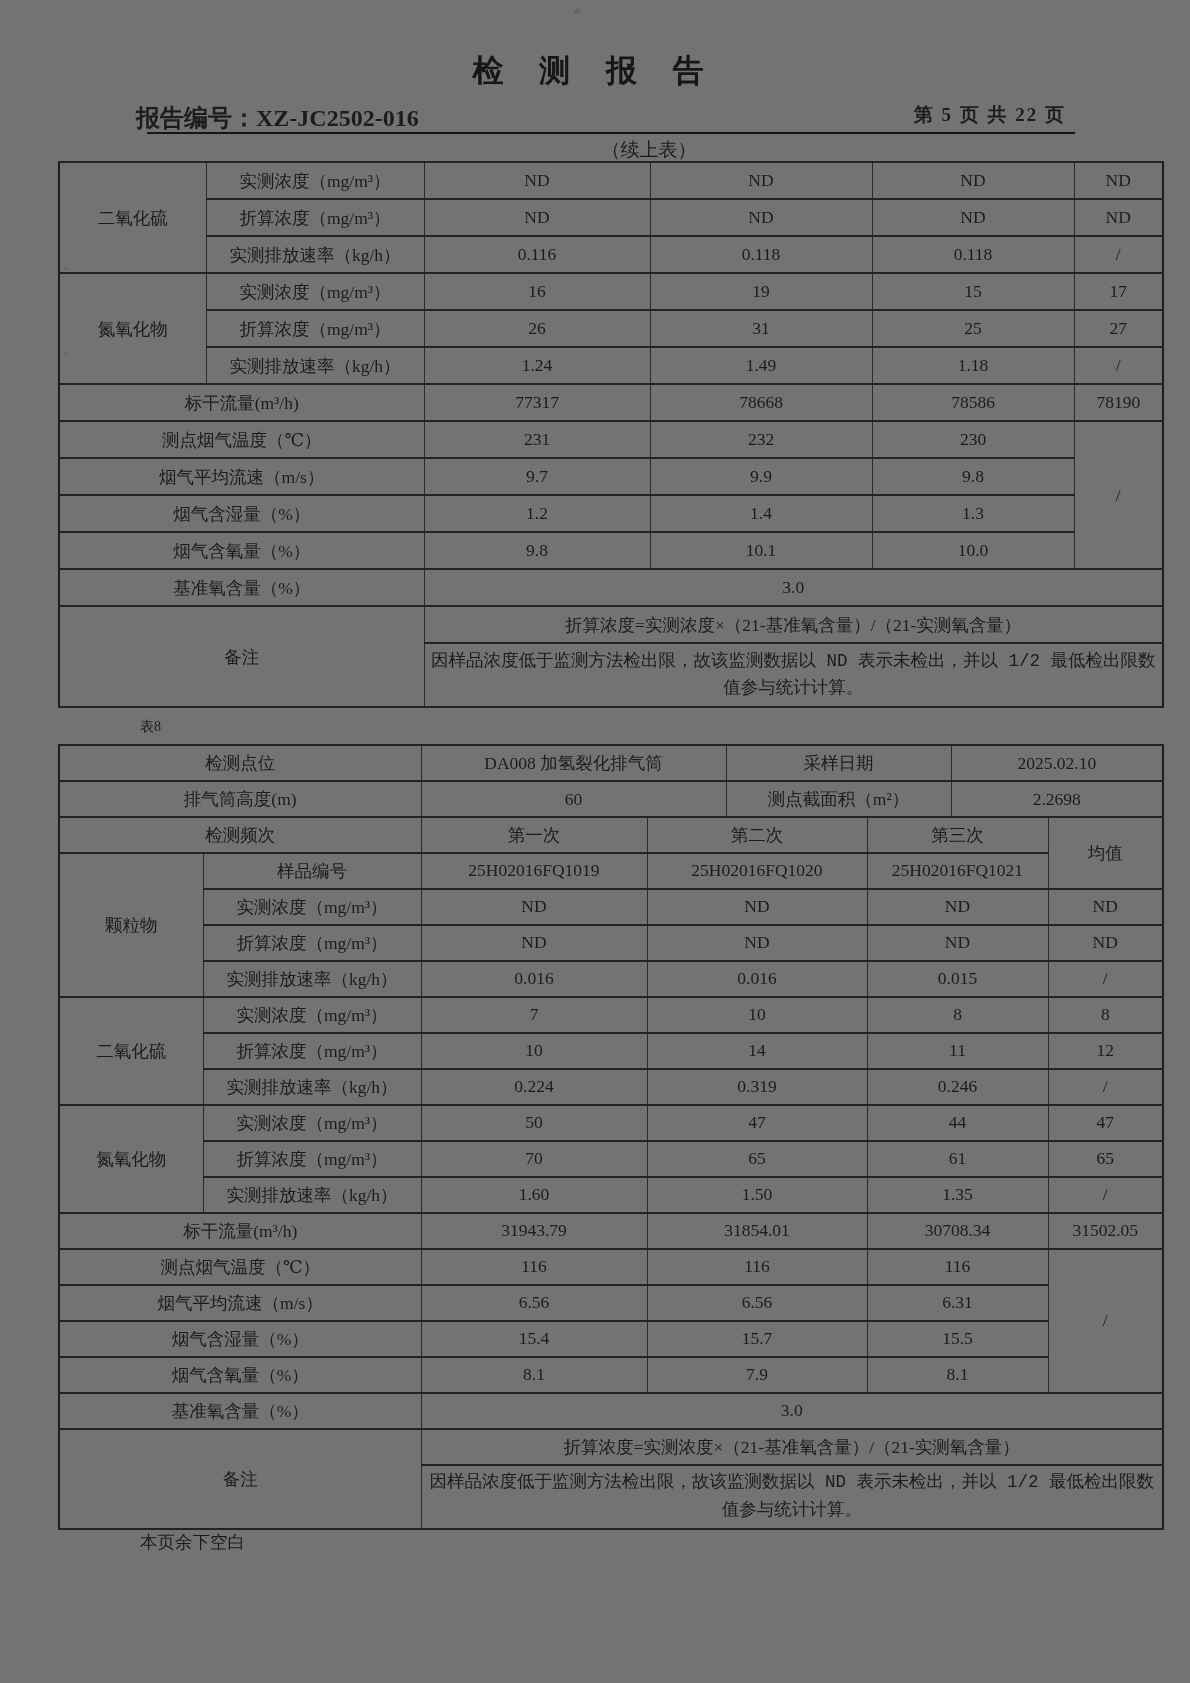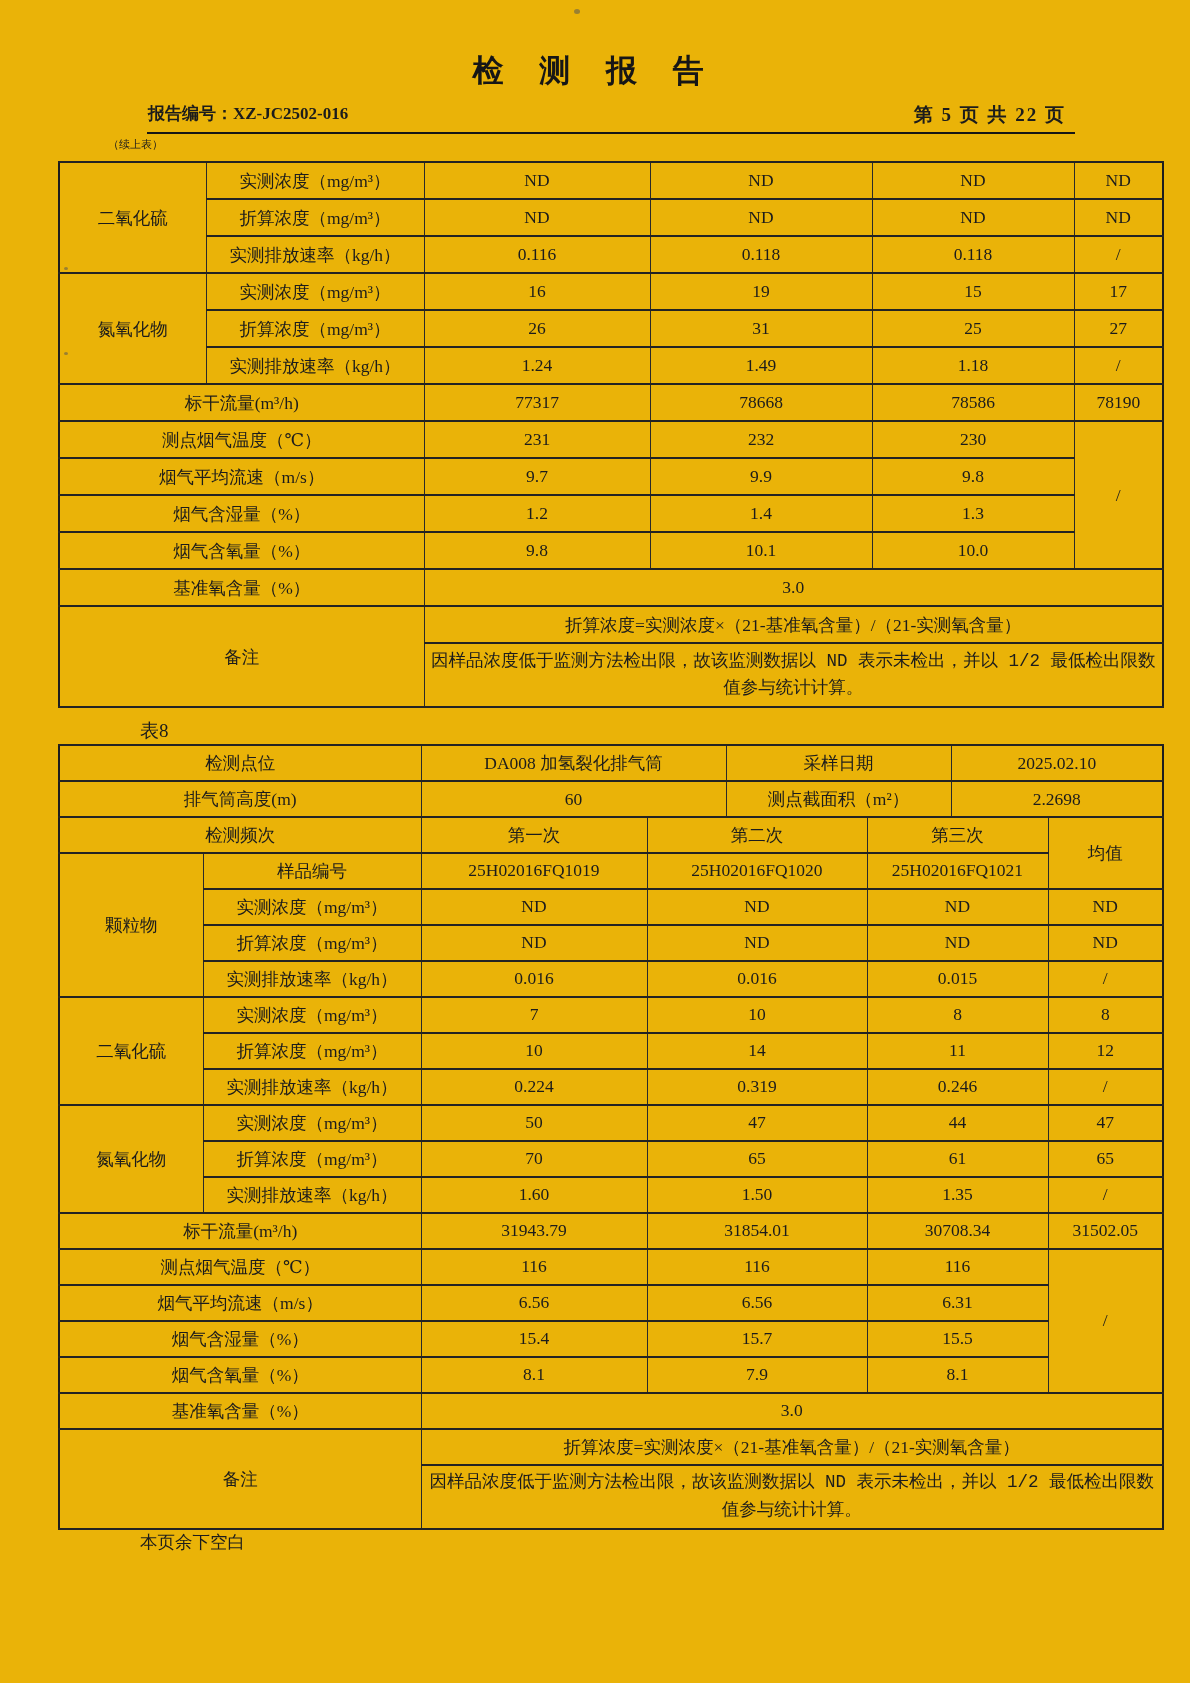--- a/index.html
+++ b/index.html
@@ -1,75 +1,76 @@
 <!DOCTYPE html>
 <html><head>
 <meta charset="utf-8">
 <style>
   html,body{margin:0;padding:0;background:#e8e8e8;}
   .page{
     position:relative;
     width:1190px;height:1683px;
     margin:0 auto;
-    background:#eab308;
+    background:#737373;
     font-family:"Liberation Serif","DejaVu Serif",serif;
     color:#1c1c1c;
     overflow:hidden;
   }
   .title{
     padding-top:50px;
     text-align:center;
     font-size:31px;
     font-weight:bold;
     letter-spacing:14px;
     color:#161616;
   }
   .hdr-row{
     position:relative;
     height:30px;
     margin-top:10px;
   }
   .report-no{
-    position:absolute;left:148px;top:0;
-    font-size:17px;font-weight:bold;
+    position:absolute;left:136px;top:0;
+    font-size:24px;font-weight:bold;
   }
   .page-info{
     position:absolute;right:124px;top:0;
     font-size:19px;font-weight:bold;
     letter-spacing:2px;
   }
   .hdr-line{
     margin-left:147px;
     width:928px;height:0;
     border-top:2.5px solid #161616;
   }
   .cont-note{
     margin-left:108px;
     margin-top:3px;
-    font-size:11px;
+    font-size:19px;
     height:24px;
+    text-align:center;
   }
   table{border-collapse:collapse;table-layout:fixed;}
   .dtable{margin-left:58px;width:1104px;border:2.5px solid #1d1d1d;}
   .dtable td{
     border:1px solid #2a2a2a;
     border-top:2px solid #232323;
     border-bottom:2px solid #232323;
     text-align:center;
     vertical-align:middle;
     font-size:17.5px;
     padding:0 2px;
     height:35px;
     overflow:hidden;
   }
   .t8 td{height:34px;}
   .note-cell{height:62px !important;line-height:1.55;font-family:Liberation Mono, monospace;}
   .caption{
     margin-left:140px;
-    font-size:19px;
+    font-size:14px;
     height:26px;
     padding-top:10px;
   }
   .blank-note{
     margin-left:140px;
     font-size:17.5px;
   }
   .t8-body{margin-top:-2.5px;border-radius:18px;}
   .speck{position:absolute;background:#555;border-radius:50%;opacity:.55;}
 </style>

